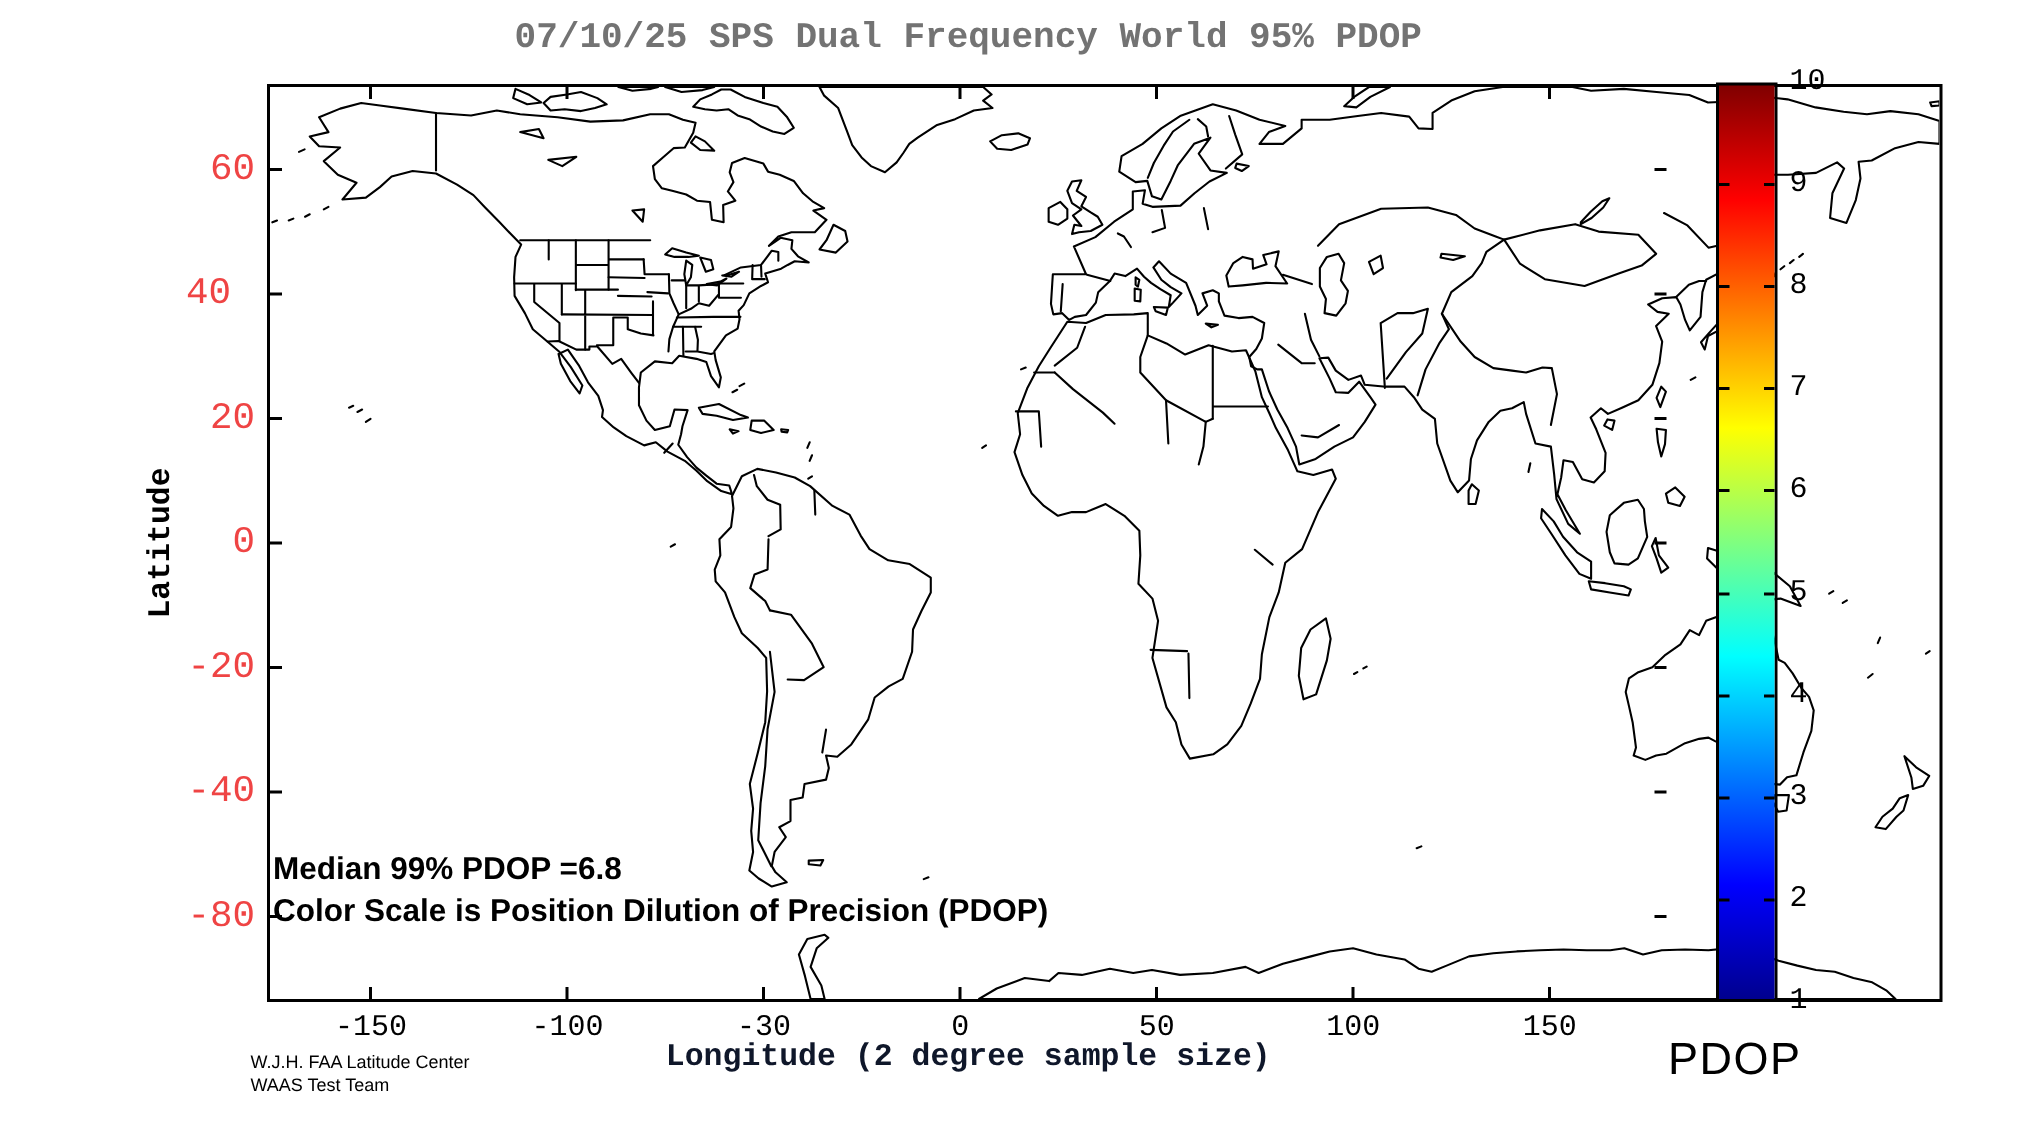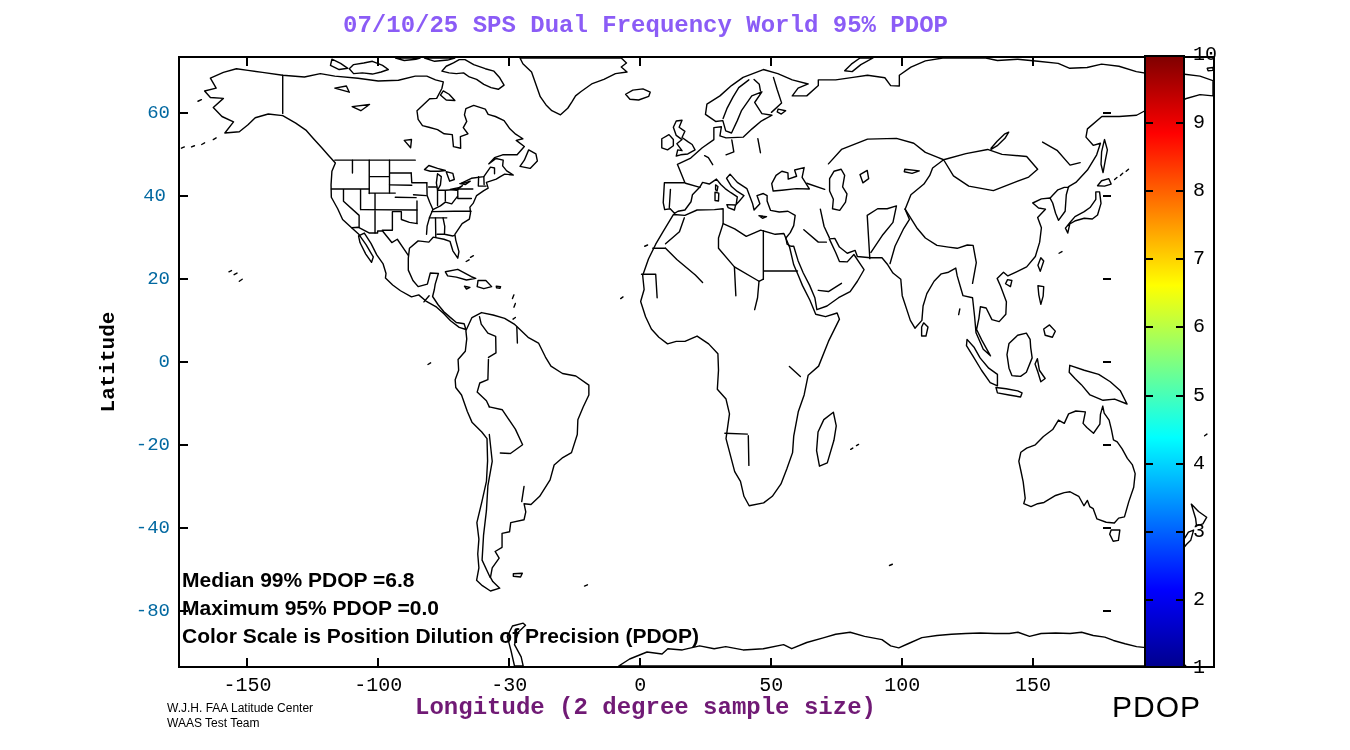--- a/index.html
+++ b/index.html
@@ -1,35 +1,35 @@
 <!DOCTYPE html>
 <html><head>
 <meta charset="utf-8">
 <style>
   html,body{margin:0;padding:0;background:#fff;width:1350px;height:750px;overflow:hidden;}
   .mono{font-family:"Liberation Mono","DejaVu Sans Mono",monospace;}
   .sans{font-family:"Liberation Sans","DejaVu Sans",sans-serif;}
   .fig{position:absolute;left:0;top:0;width:1350px;height:750px;background:#fff;}
   .title{position:absolute;left:178px;top:12px;width:935px;text-align:center;
-         font-size:24px;font-weight:bold;letter-spacing:0px;color:#8b5cf6;}
+         font-size:24px;font-weight:bold;letter-spacing:0px;color:#737373;}
   .ylab{position:absolute;left:108px;top:362px;transform:translate(-50%,-50%) rotate(-90deg);
         font-size:21px;font-weight:bold;color:#000;white-space:nowrap;}
   .xlab{position:absolute;left:178px;top:694px;width:935px;text-align:center;
-        font-size:24px;font-weight:bold;color:#701a75;}
-  .plot{position:absolute;left:178px;top:56px;width:1037px;height:612px;border:2px solid #000;
+        font-size:21px;font-weight:bold;color:#0f172a;}
+  .plot{position:absolute;left:178px;top:56px;width:1117px;height:612px;border:2px solid #000;
         box-sizing:border-box;background:#fff;overflow:hidden;}
   .plot svg{position:absolute;left:0;top:0;width:100%;height:100%;}
   .ann{position:absolute;left:2px;top:508px;color:#000;}
   .ann div{font-size:21px;line-height:28px;white-space:nowrap;}
   .a-b{font-weight:bold;}
   .a-r{font-weight:normal;padding-left:26px;}
   .tickx{position:absolute;width:2px;height:8px;background:#000;}
   .ticky{position:absolute;width:8px;height:2px;background:#000;}
   .xtl{position:absolute;width:90px;text-align:center;font-size:20px;color:#000;height:24px;line-height:24px;}
-  .ytl{position:absolute;width:90px;text-align:right;font-size:19px;color:#0369a1;height:24px;line-height:24px;}
+  .ytl{position:absolute;width:90px;text-align:right;font-size:25px;color:#ef4444;height:24px;line-height:24px;}
   .cbar{position:absolute;left:1144px;top:55px;width:41px;height:613px;border:2px solid #000;
         box-sizing:border-box;}
   .cbar-grad{position:absolute;left:0;top:0;right:0;bottom:0;}
   .cbt{position:absolute;height:2px;width:7px;background:#000;}
   .cbl{position:absolute;left:1193px;width:60px;text-align:left;font-size:20px;color:#000;height:24px;line-height:24px;}
   .cbar-title{position:absolute;left:1112px;top:690px;font-size:30px;color:#000;letter-spacing:1px;}
   .footer{position:absolute;left:167px;top:701px;font-size:12px;line-height:15px;color:#000;}
 </style>
 </head>
 <body>
@@ -163,21 +163,20 @@
           <path vector-effect="non-scaling-stroke" d="M-80.5,42 -75.3,42 M-80.5,42 -80.5,39.7 -75.8,39.7"></path>
           <path vector-effect="non-scaling-stroke" d="M-89.5,36.5 -81.7,36.6 M-81.7,36.6 -75.9,36.6 M-90.3,35 -84.3,35"></path>
           <path vector-effect="non-scaling-stroke" d="M-88.2,35 -88.1,30.3 M-85.6,35 -85,32.9 -85.1,31 M-87.6,31 -85.1,31 -82.2,30.6 -81.7,30.7"></path>
           <path vector-effect="non-scaling-stroke" d="M-73.3,45 -73.4,42.7 M-73.4,42.7 -70.7,42.7 M-71.5,45 -71.4,43.1"></path>
         </g>
       </g>
     </svg>
 
     <div class="ann sans">
       <div class="a-b">Median 99% PDOP =6.8</div>
-      <div class="a-b">Maximum 95% PDOP =0.0</div>
       <div class="a-b">Color Scale is Position Dilution of Precision (PDOP)</div>
     </div>
   </div>
 
   <div class="xlab mono">Longitude (2 degree sample size)</div>
 
   <div class="cbar">
     <div class="cbar-grad" id="cbargrad" style="background: linear-gradient(to top, rgb(0, 0, 143) 0%, rgb(0, 0, 255) 12.5%, rgb(0, 255, 255) 37.5%, rgb(255, 255, 0) 62.5%, rgb(255, 0, 0) 87.5%, rgb(128, 0, 0) 100%);"></div>
   </div>
   <div class="cbar-title sans">PDOP</div>
@@ -205,21 +204,21 @@
     <div class="tickx" style="left: 901.167px; top: 658px;"></div>
     <div class="xtl mono" style="left: 857.167px; top: 674px;">100</div>
     <div class="tickx" style="left: 1032.12px; top: 58px;"></div>
     <div class="tickx" style="left: 1032.12px; top: 658px;"></div>
     <div class="xtl mono" style="left: 988.119px; top: 674px;">150</div>
     <div class="ticky" style="left: 180px; top: 112.22px;"></div>
     <div class="ticky" style="left: 1103px; top: 112.22px;"></div>
     <div class="ytl mono" style="left: 80px; top: 101.22px;">60</div>
     <div class="ticky" style="left: 180px; top: 195.146px;"></div>
     <div class="ticky" style="left: 1103px; top: 195.146px;"></div>
-    <div class="ytl mono" style="left: 76px; top: 184.146px; text-align: right;">40</div>
+    <div class="ytl mono" style="left: 64px; top: 184.146px; text-align: right;">40</div>
     <div class="ticky" style="left: 180px; top: 278.073px;"></div>
     <div class="ticky" style="left: 1103px; top: 278.073px;"></div>
     <div class="ytl mono" style="left: 80px; top: 267.073px;">20</div>
     <div class="ticky" style="left: 180px; top: 361px;"></div>
     <div class="ticky" style="left: 1103px; top: 361px;"></div>
     <div class="ytl mono" style="left: 80px; top: 350px;">0</div>
     <div class="ticky" style="left: 180px; top: 443.927px;"></div>
     <div class="ticky" style="left: 1103px; top: 443.927px;"></div>
     <div class="ytl mono" style="left: 80px; top: 432.927px;">-20</div>
     <div class="ticky" style="left: 180px; top: 526.854px;"></div>

